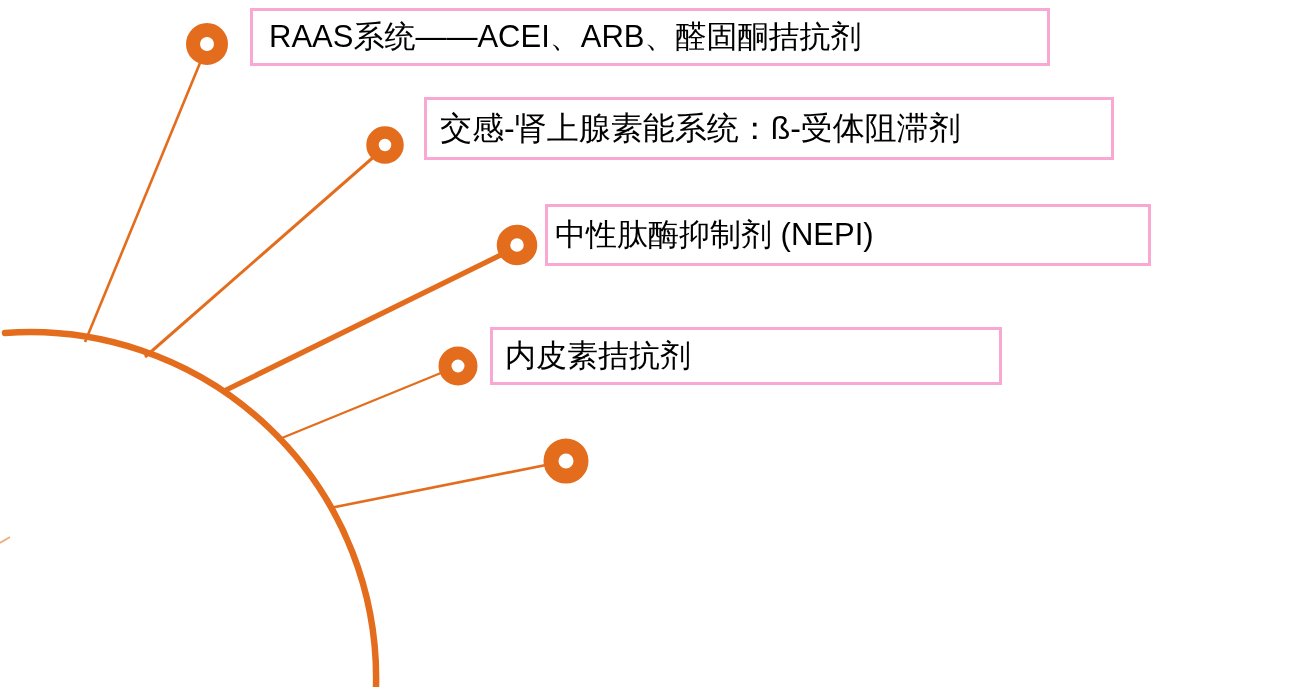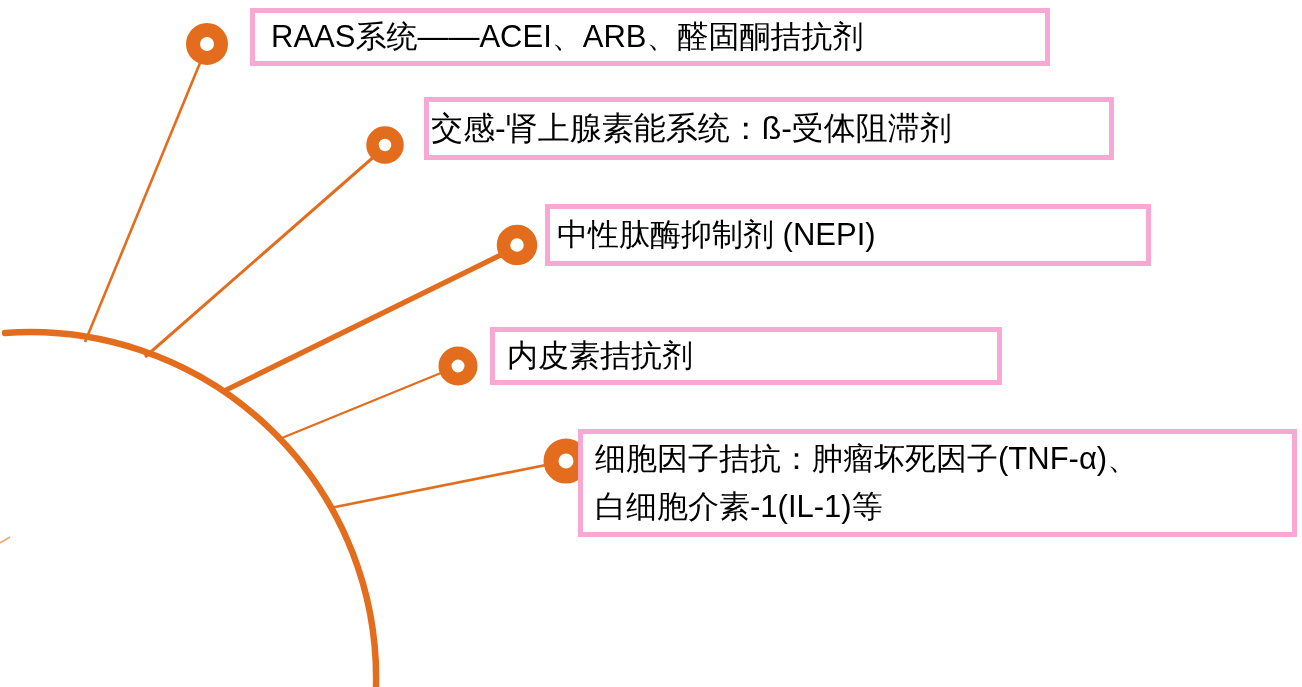--- a/index.html
+++ b/index.html
@@ -19,32 +19,32 @@
     position: absolute;
     left: 0;
     top: 0;
     width: 1302px;
     height: 687px;
   }
   .label-box {
     position: absolute;
     box-sizing: border-box;
     background: #ffffff;
-    border: 5px solid #f9a8d4;
+    border: 3px solid #f9a8d4;
     color: #000000;
     font-size: 31px;
     display: flex;
     align-items: center;
     white-space: nowrap;
   }
   .label-box .txt {
     display: block;
   }
   .box-1 { left: 250px; top: 8px;   width: 800px; height: 58px; padding-left: 16px; }
-  .box-2 { left: 424px; top: 97px;  width: 690px; height: 63px; padding-left: 2px; font-size: 32px; }
+  .box-2 { left: 424px; top: 97px;  width: 690px; height: 63px; padding-left: 13px; font-size: 32px; }
   .box-3 { left: 545px; top: 204px; width: 606px; height: 62px; padding-left: 7px; }
   .box-4 { left: 490px; top: 327px; width: 512px; height: 58px; padding-left: 12px; }
   .box-5 {
     left: 578px; top: 429px; width: 719px; height: 108px;
     padding-left: 12px;
     flex-direction: column;
     align-items: flex-start;
     justify-content: center;
     line-height: 48px;
   }
@@ -82,18 +82,14 @@
   </div>
 
   <div class="label-box box-3">
     <span class="txt">中性肽酶抑制剂 (NEPI)</span>
   </div>
 
   <div class="label-box box-4">
     <span class="txt">内皮素拮抗剂</span>
   </div>
 
-  <div class="label-box box-5">
-    <span class="txt">细胞因子拮抗：肿瘤坏死因子(TNF-α)、</span>
-    <span class="txt">白细胞介素-1(IL-1)等</span>
-  </div>
 
 </div>
 
 </body></html>

